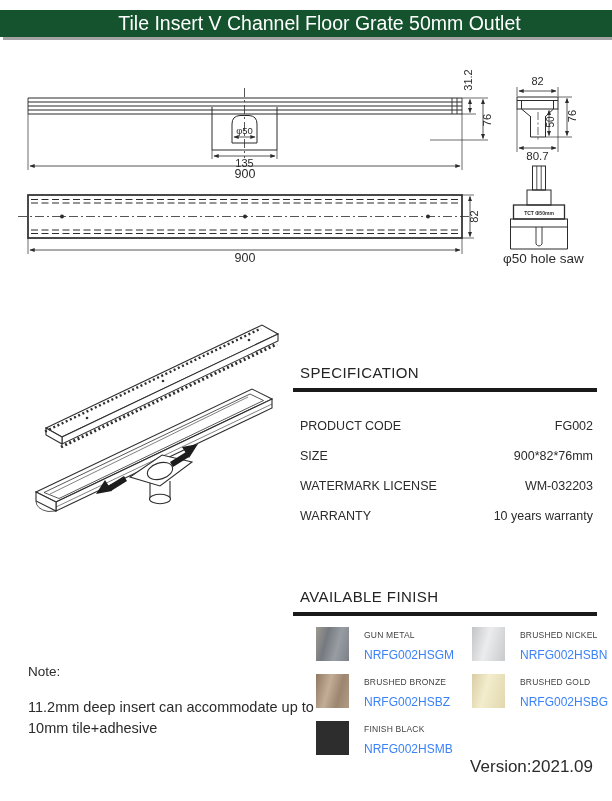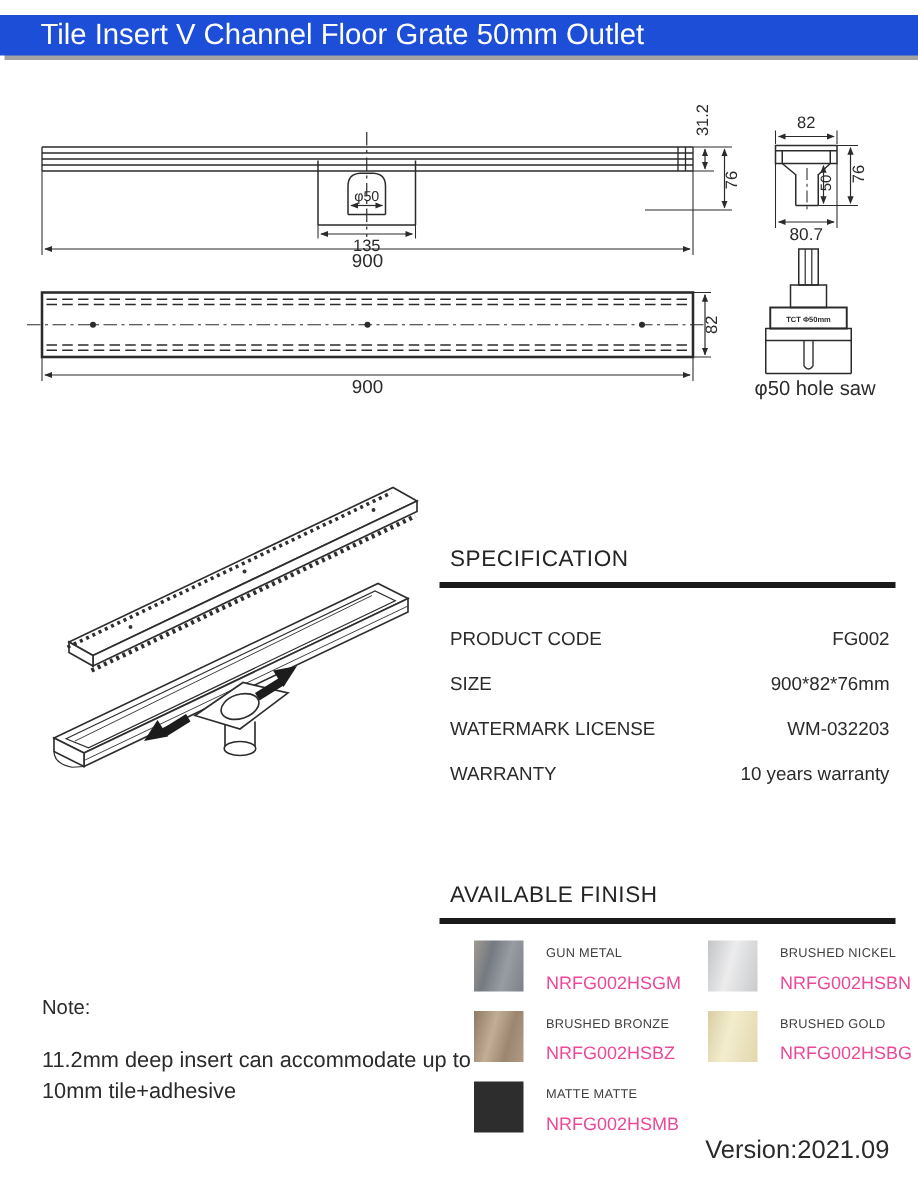--- a/index.html
+++ b/index.html
@@ -1,34 +1,34 @@
 <!DOCTYPE html>
 <html><head>
 <meta charset="utf-8">
 <style>
   html,body{margin:0;padding:0;background:#fff;}
   .page{position:relative;width:612px;height:801px;background:#fff;overflow:hidden;
         font-family:"Liberation Sans",sans-serif;color:#2b2b2b;}
-  .hdr{position:absolute;left:0;top:10px;width:612px;height:27px;background:#1d4ed8;
+  .hdr{position:absolute;left:0;top:10px;width:612px;height:27px;background:#14532d;
        color:#fff;font-size:19.5px;line-height:27px;padding-left:27px;box-sizing:border-box;
-       box-shadow:3px 3px 0 #a3a3a3;white-space:nowrap;}
+       box-shadow:3px 3px 0 #a3a3a3;white-space:nowrap;text-align:center;}
   svg text{font-family:"Liberation Sans",sans-serif;fill:#2b2b2b;}
   .sec{position:absolute;left:300px;width:297px;}
   .sec-h{font-size:15px;letter-spacing:.4px;color:#242424;}
   .rule{height:3.5px;background:#1a1a1a;margin-top:7px;margin-left:-7px;width:304px;}
   .spec-rows{position:absolute;left:300px;top:419px;width:293px;}
   .spec-row{height:30px;display:flex;justify-content:space-between;align-items:flex-start;
             font-size:12.5px;gap:36px;}
   .spec-row .v{text-align:right;}
   .finish-grid{position:absolute;left:296px;top:627px;display:grid;
                grid-template-columns:156px 150px;row-gap:12px;}
   .finish-cell{display:flex;gap:15px;padding-left:20px;}
   .swatch{width:33px;height:34px;flex:0 0 33px;}
   .f-label{font-size:8.5px;letter-spacing:.2px;color:#3f3f3f;padding-top:3px;white-space:nowrap;}
-  .f-code{font-size:12px;margin-top:8px;color:#ec4899;white-space:nowrap;}
+  .f-code{font-size:12px;margin-top:8px;color:#3b82f6;white-space:nowrap;}
   .note-title{position:absolute;left:28px;top:664px;font-size:13.5px;}
   .note-body{position:absolute;left:28px;top:697px;width:292px;font-size:14.5px;line-height:1.42;}
   .version{position:absolute;right:19px;top:757px;font-size:17px;}
 </style>
 </head>
 <body>
 
 <div class="page">
 
   <div class="hdr">Tile Insert V Channel Floor Grate 50mm Outlet</div>
@@ -195,21 +195,21 @@
     <div class="finish-cell">
       <div class="swatch" style="background: linear-gradient(105deg, rgb(217, 205, 165) 0%, rgb(243, 237, 205) 42%, rgb(226, 215, 174) 100%);"></div>
       <div>
           <div class="f-label">BRUSHED GOLD</div>
            <div class="f-code">NRFG002HSBG</div>
         </div>
     </div>
     <div class="finish-cell">
       <div class="swatch" style="background: rgb(45, 45, 45);"></div>
       <div>
-          <div class="f-label">MATTE MATTE</div>
+          <div class="f-label">FINISH BLACK</div>
            <div class="f-code">NRFG002HSMB</div>
         </div>
     </div>
   </div>
 
   <div class="note-title">Note:</div>
   <div class="note-body">11.2mm deep insert can accommodate up to 10mm tile+adhesive</div>
   <div class="version">Version:2021.09</div>
 
 </div>

